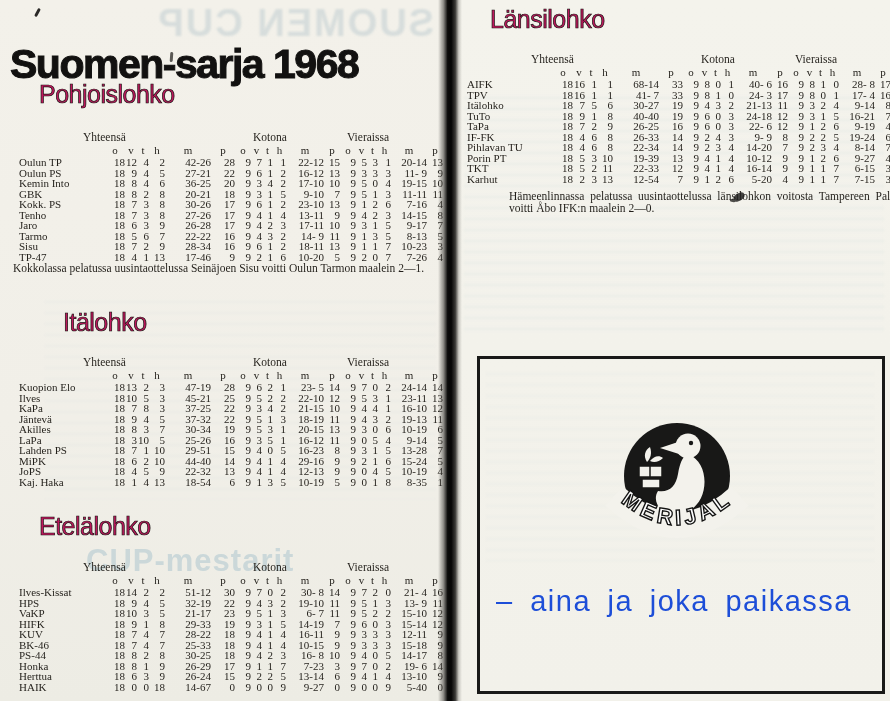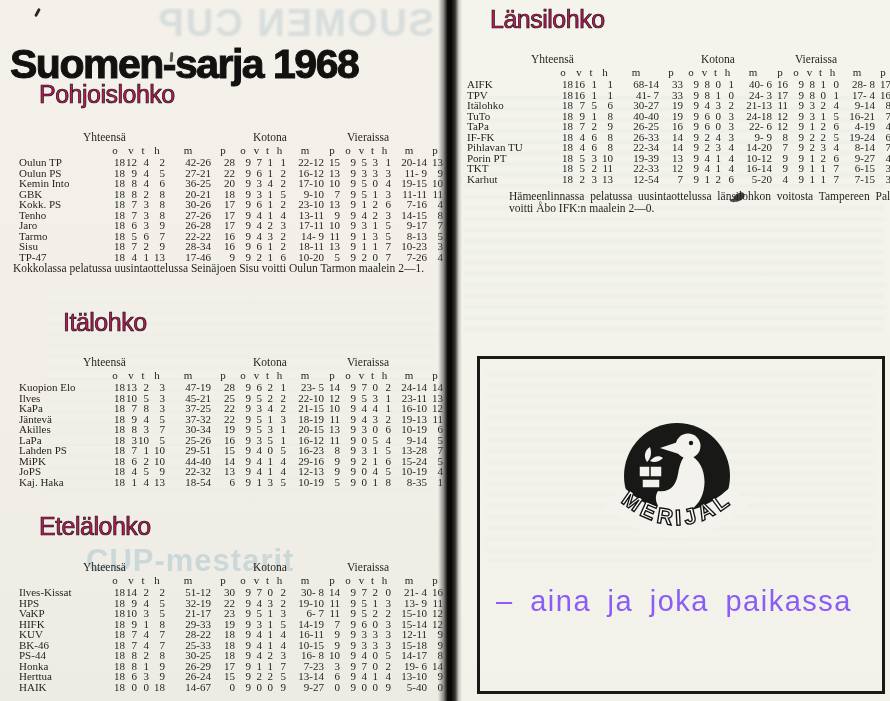--- a/index.html
+++ b/index.html
@@ -42,21 +42,21 @@
     font-size:11.5px;line-height:11.6px;color:#221f1a;
   }
   
   .ad-box{
     position:absolute;left:477px;top:356px;width:402px;height:332px;
     border:3px solid #191918;
   }
   .ad-logo{position:absolute;left:112px;top:36px;width:170px;height:176px;}
   .ad-slogan{
     position:absolute;left:0;right:14px;top:226px;text-align:center;
-    font-family:"Liberation Sans",sans-serif;font-size:29px;color:#8b5cf6;
+    font-family:"Liberation Sans",sans-serif;font-size:29px;color:#1d4ed8;
     letter-spacing:1.5px;word-spacing:7px;
   }
   
   .ghost{position:absolute;font-family:"Liberation Sans",sans-serif;font-weight:bold;pointer-events:none;}
   .ghost-top{left:34px;top:2px;width:400px;font-size:38px;color:rgba(134,167,183,.26);transform:scaleX(-1);filter:blur(1.1px);letter-spacing:2px;}
   .ghost-cup{left:86px;top:543px;font-size:31px;color:rgba(118,166,188,.30);filter:blur(.6px);letter-spacing:1px;text-align:right;}
   .ghost-block{position:absolute;pointer-events:none;filter:blur(1.2px);
     background:repeating-linear-gradient(180deg,rgba(150,185,200,.55) 0 4px,rgba(150,185,200,0) 4px 11px);}
   .gb-right{left:464px;top:96px;width:420px;height:240px;opacity:.10;}
   .gb-ad{left:486px;top:372px;width:388px;height:190px;opacity:.07;}
@@ -942,21 +942,21 @@
         <span class="cell">9</span>
         <span class="cell">6</span>
         <span class="cell">0</span>
         <span class="cell">3</span>
         <span class="cell">22- 6</span>
         <span class="cell">12</span>
         <span class="cell">9</span>
         <span class="cell">1</span>
         <span class="cell">2</span>
         <span class="cell">6</span>
-        <span class="cell">4-19</span>
+        <span class="cell">9-19</span>
         <span class="cell">4</span>
       </div>
       <div class="trow cols">
         <span class="cell team">IF-FK</span>
         <span class="cell">18</span>
         <span class="cell">4</span>
         <span class="cell">6</span>
         <span class="cell">8</span>
         <span class="cell">26-33</span>
         <span class="cell">14</span>

